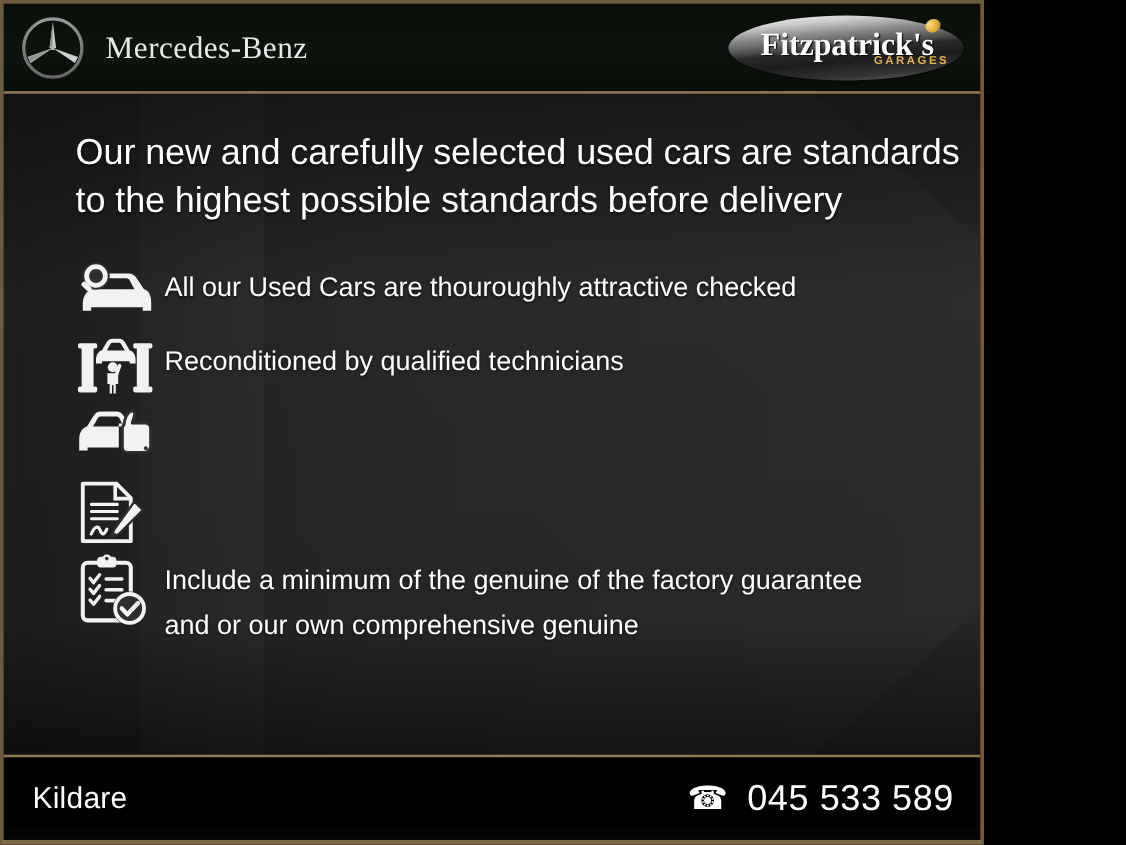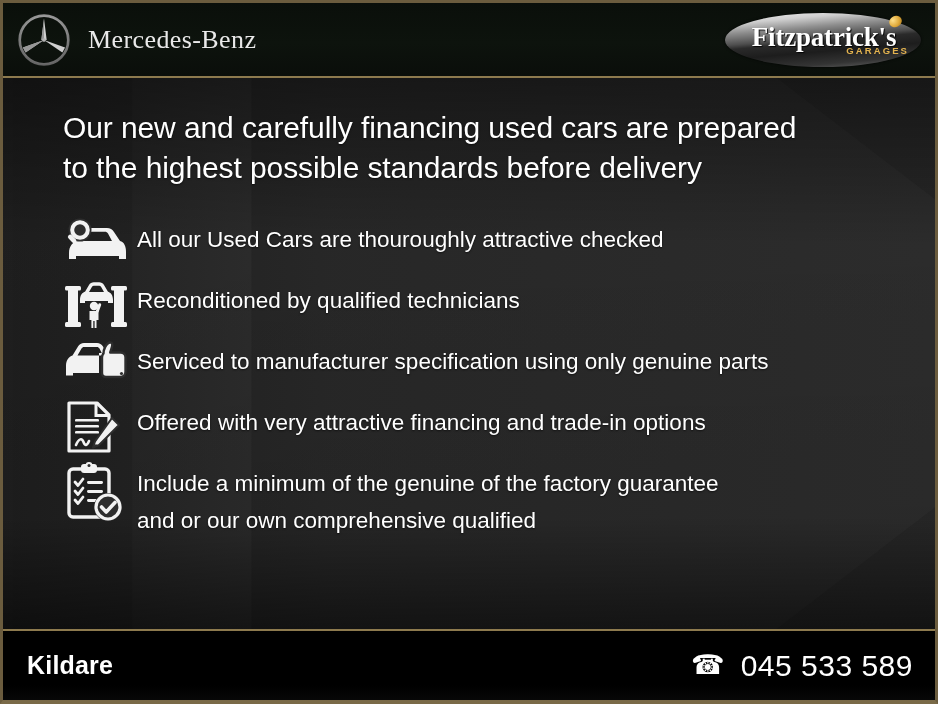--- a/index.html
+++ b/index.html
@@ -6,21 +6,21 @@
     margin: 0;
     padding: 0;
     background: #000;
   }
   body {
     font-family: "Liberation Sans", sans-serif;
   }
 
   .slide {
     position: relative;
-    width: 938px;
+    width: 820px;
     height: 704px;
     overflow: hidden;
     background: #7f1d1d;
     box-sizing: border-box;
     border-left: 3px solid #6b5c3e;
     border-right: 3px solid #6b5c3e;
     border-top: 3px solid #6b5c3e;
     border-bottom: 4px solid #7a6a48;
   }
 
@@ -181,21 +181,21 @@
     display: flex;
     align-items: center;
     justify-content: space-between;
     padding: 0 22px 0 24px;
     box-sizing: border-box;
     z-index: 6;
   }
   .footer-location {
     color: #ffffff;
     font-size: 25px;
-    font-weight: bold;
+    font-weight: normal;
     letter-spacing: 0.2px;
     text-align: right;
   }
   .footer-phone {
     display: flex;
     align-items: center;
     gap: 16px;
   }
   .phone-glyph {
     color: #ffffff;
@@ -273,21 +273,21 @@
           <stop offset="80%" stop-color="#000000" stop-opacity="0.10"></stop>
           <stop offset="100%" stop-color="#000000" stop-opacity="0.55"></stop>
         </linearGradient>
         <rect x="0" y="0" width="938" height="551" fill="url(#vigv)"></rect>
       </svg>
     </div>
 
     <div class="content">
 
       <div class="headline">
-        <div>Our new and carefully financing used cars are prepared</div>
+        <div>Our new and carefully selected used cars are standards</div>
         <div>to the highest possible standards before delivery</div>
       </div>
 
       <div class="bullets">
 
         <div class="bullet">
           <div class="bullet-icon">
             <svg width="66" height="50" viewBox="0 0 66 50" fill="#f2f2f2" aria-hidden="true">
               <path d="M6 36 C6 29 10 25 14 24 L20 15 C21.5 12.5 24 11 27 11 L44 11 C47 11 49.5 12.5 51 15 L57 24 C61 25 63 29 63 35 L63 42 L56 42 L56 39 L13 39 L13 42 L6 42 Z M20 24 L49 24 L45 16.5 C44.3 15.3 43.2 14.8 42 14.8 L27 14.8 C25.8 14.8 24.7 15.3 24 16.5 Z"></path>
               <circle cx="18" cy="32" r="3.6"></circle>
@@ -333,43 +333,37 @@
         <div class="bullet">
           <div class="bullet-icon">
             <svg width="66" height="46" viewBox="0 0 66 46" fill="#f2f2f2" aria-hidden="true">
               <path d="M3 27 C3 21 6 17.5 9.5 16.5 L15 7.5 C16.3 5.3 18.5 4 21 4 L34 4 C36.5 4 38.7 5.3 40 7.5 L44 14 L36 14 L36 34 L10 34 L10 36.5 L3 36.5 Z M14.5 16.5 L40 16.5 L36.5 9.6 C35.9 8.5 35 8 34 8 L21 8 C20 8 19.1 8.5 18.5 9.6 Z"></path>
               <circle cx="12" cy="24" r="3"></circle>
               <rect x="4" y="22.5" width="9" height="2.4" rx="1.2"></rect>
 
               <path d="M40.5 14.5 C40.5 10 43 5.5 45.5 4 C47.6 2.8 49.5 3.9 49.3 6 C49.1 8.6 47.6 11.5 47.2 13.5 L57.5 13.5 C60.4 13.5 62.5 15.6 62.5 18.4 L62.5 32.5 C62.5 35.6 60.2 38 57.2 38 L43 38 C40.8 38 39 36.2 39 34 L39 18.5 C39 16.9 39.6 15.5 40.5 14.5 Z" fill="#f2f2f2" stroke="#2e2e2e" stroke-width="2.4" stroke-linejoin="round"></path>
               <circle cx="58.5" cy="34.5" r="1.6" fill="#2e2e2e"></circle>
             </svg>
-          </div>
-          <div class="bullet-text">
-            <div>Serviced to manufacturer specification using only genuine parts</div>
           </div>
         </div>
 
         <div class="bullet">
           <div class="bullet-icon">
             <svg width="60" height="54" viewBox="0 0 60 54" aria-hidden="true">
               <path d="M6 3 L34 3 L46 15 L46 51 L6 51 Z" fill="none" stroke="#f2f2f2" stroke-width="3.2" stroke-linejoin="round"></path>
               <path d="M33 3.5 L33 15.5 L45.5 15.5" fill="none" stroke="#f2f2f2" stroke-width="3"></path>
               <g fill="#f2f2f2">
                 <rect x="12" y="19" width="24" height="2.6" rx="1.2"></rect>
                 <rect x="12" y="25" width="24" height="2.6" rx="1.2"></rect>
                 <rect x="12" y="31" width="24" height="2.6" rx="1.2"></rect>
               </g>
               <path d="M13 45 C16 38 19 38 20.5 42 C22 46 24 46 26 41" fill="none" stroke="#f2f2f2" stroke-width="2.6" stroke-linecap="round"></path>
               <path d="M49 18 L56 25 L36 45 L30 47.5 L32 41.5 Z" fill="#f2f2f2" stroke="#2e2e2e" stroke-width="2" stroke-linejoin="round"></path>
               <path d="M30 47.5 L33.5 44.5" stroke="#2e2e2e" stroke-width="1.6"></path>
             </svg>
-          </div>
-          <div class="bullet-text">
-            <div>Offered with very attractive financing and trade-in options</div>
           </div>
         </div>
 
         <div class="bullet">
           <div class="bullet-icon">
             <svg width="62" height="62" viewBox="0 0 62 62" aria-hidden="true">
               <rect x="6" y="8" width="40" height="48" rx="4" fill="none" stroke="#f2f2f2" stroke-width="3.4"></rect>
               <rect x="18" y="3" width="16" height="9" rx="3" fill="#f2f2f2"></rect>
               <circle cx="26" cy="4.5" r="3.4" fill="#f2f2f2"></circle>
               <circle cx="26" cy="4.5" r="1.5" fill="#2e2e2e"></circle>
@@ -383,21 +377,21 @@
                 <path d="M12 30 L15 33.5 L20 27"></path>
                 <path d="M12 39 L15 42.5 L20 36"></path>
               </g>
               <circle cx="45" cy="46" r="14" fill="#2e2e2e"></circle>
               <circle cx="45" cy="46" r="12" fill="none" stroke="#f2f2f2" stroke-width="3.2"></circle>
               <path d="M38.5 46 L43.2 51 L52 41.5" fill="none" stroke="#f2f2f2" stroke-width="3.6" stroke-linecap="round" stroke-linejoin="round"></path>
             </svg>
           </div>
           <div class="bullet-text">
             <div>Include a minimum of the genuine of the factory guarantee</div>
-            <div>and or our own comprehensive qualified</div>
+            <div>and or our own comprehensive genuine</div>
           </div>
         </div>
 
       </div>
     </div>
   </div>
 
   <div class="footer">
     <div class="footer-location">Kildare</div>
     <div class="footer-phone">

